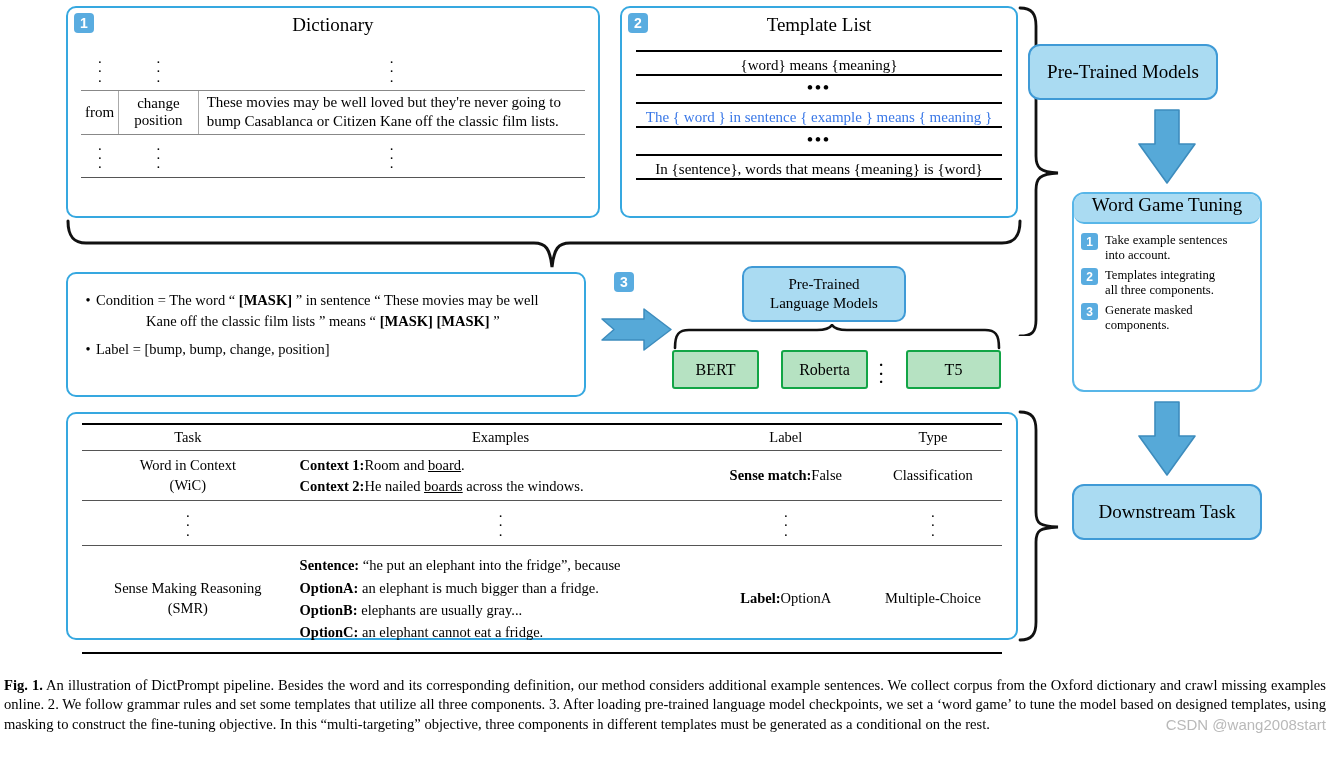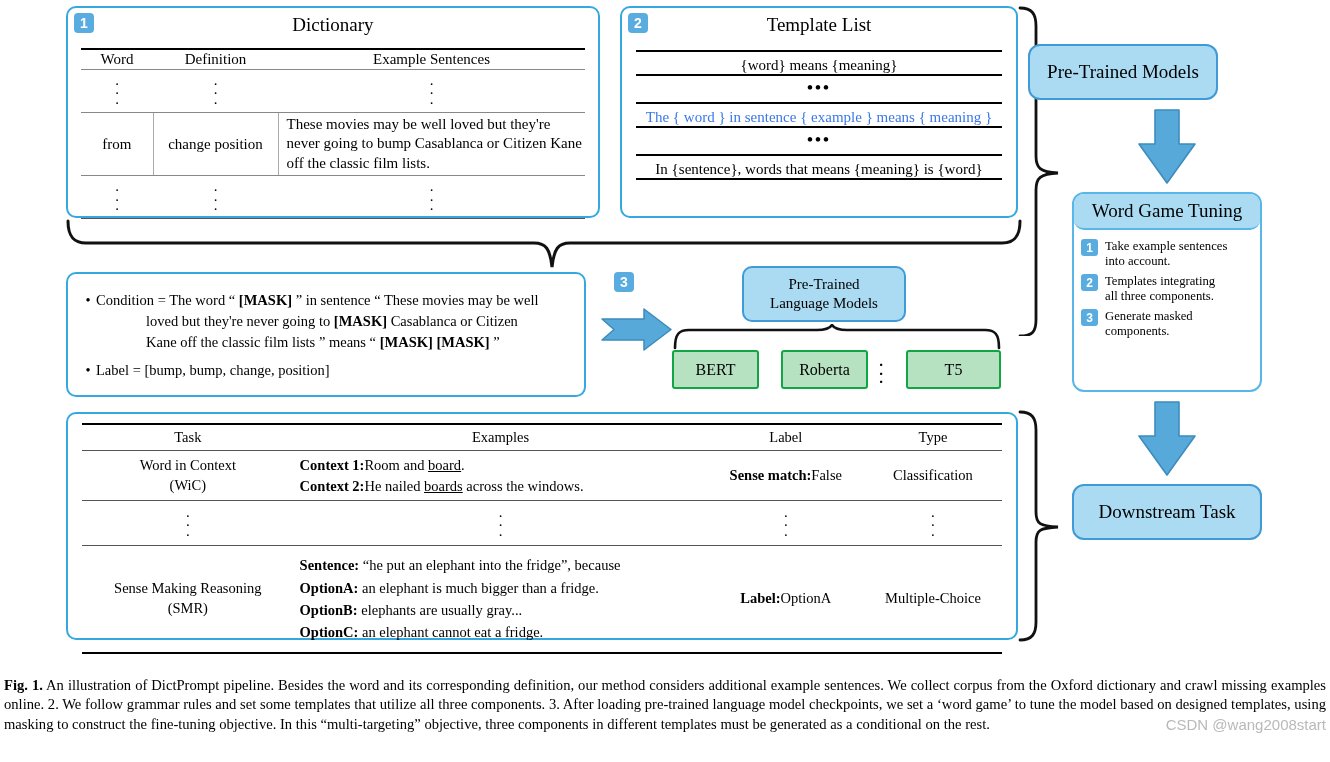--- a/index.html
+++ b/index.html
@@ -110,21 +110,21 @@
     border:2px solid #58b6e8;
     border-radius:12px;
     background:#fff;
   }
   .wgt-head {
     background:#aadbf2;
     border-bottom:2px solid #58b6e8;
     border-radius:10px 10px 10px 10px;
     text-align:center;
     font-size:19px;
-    padding:6px 0 6px;
+    padding:0 0 6px;
   }
   .wgt-item {
     display:flex;
     gap:7px;
     align-items:flex-start;
     padding:4px 8px 2px 7px;
     font-size:12.7px;
     line-height:1.15;
   }
 
@@ -151,25 +151,20 @@
 
 <div class="stage">
 
   <div class="panel" style="left:66px; top:6px; width:534px; height:212px;">
     <div style="position:absolute; left:6px; top:5px;" class="badge">1</div>
     <div class="panel-title">Dictionary</div>
 
     <div style="position:absolute; left:13px; right:13px; top:40px;">
       <table class="dict">
         <tbody>
-            <tr>
-          <td style="border-top:2.2px solid #000; border-bottom:1px solid #888; width:72px;">Word</td>
-          <td style="border-top:2.2px solid #000; border-bottom:1px solid #888; width:125px;">Definition</td>
-          <td style="border-top:2.2px solid #000; border-bottom:1px solid #888;">Example Sentences</td>
-        </tr>
         <tr>
           <td style="border-bottom:1px solid #888; padding:6px 0 8px;">
             <div class="vdots">
                   <span>.</span>
                   <span>.</span>
                   <span>.</span>
                 </div>
           </td>
           <td style="border-bottom:1px solid #888; padding:6px 0 8px;">
             <div class="vdots">
@@ -241,21 +236,20 @@
   <svg style="position:absolute; left:64px; top:219px;" width="960" height="52" viewBox="0 0 960 52">
     <path d="M4,2 C4,18 10,24 22,24 L470,24 C482,24 486,30 488,48
              C490,30 494,24 506,24 L938,24 C950,24 956,18 956,2" fill="none" stroke="#111" stroke-width="3" stroke-linecap="round"></path>
   </svg>
 
   <div class="panel cond-box" style="left:66px; top:272px; width:520px; height:125px; padding:16px 14px 10px 12px;">
     <div class="bullet-row">
       <div class="bullet">•</div>
       <div class="bullet-body">
         <span>Condition = </span><span>The word “ <b>[MASK]</b> ” in sentence “ These movies may be well</span>
-        <span class="ind">loved but they're never going to <b>[MASK]</b> Casablanca or Citizen</span>
         <span class="ind">Kane off the classic film lists ” means “ <b>[MASK] [MASK]</b> ”</span>
       </div>
     </div>
     <div class="bullet-row" style="margin-top:7px;">
       <div class="bullet">•</div>
       <div class="bullet-body">Label = [bump, bump, change, position]</div>
     </div>
   </div>
 
   <div class="badge" style="position:absolute; left:614px; top:272px;">3</div>

